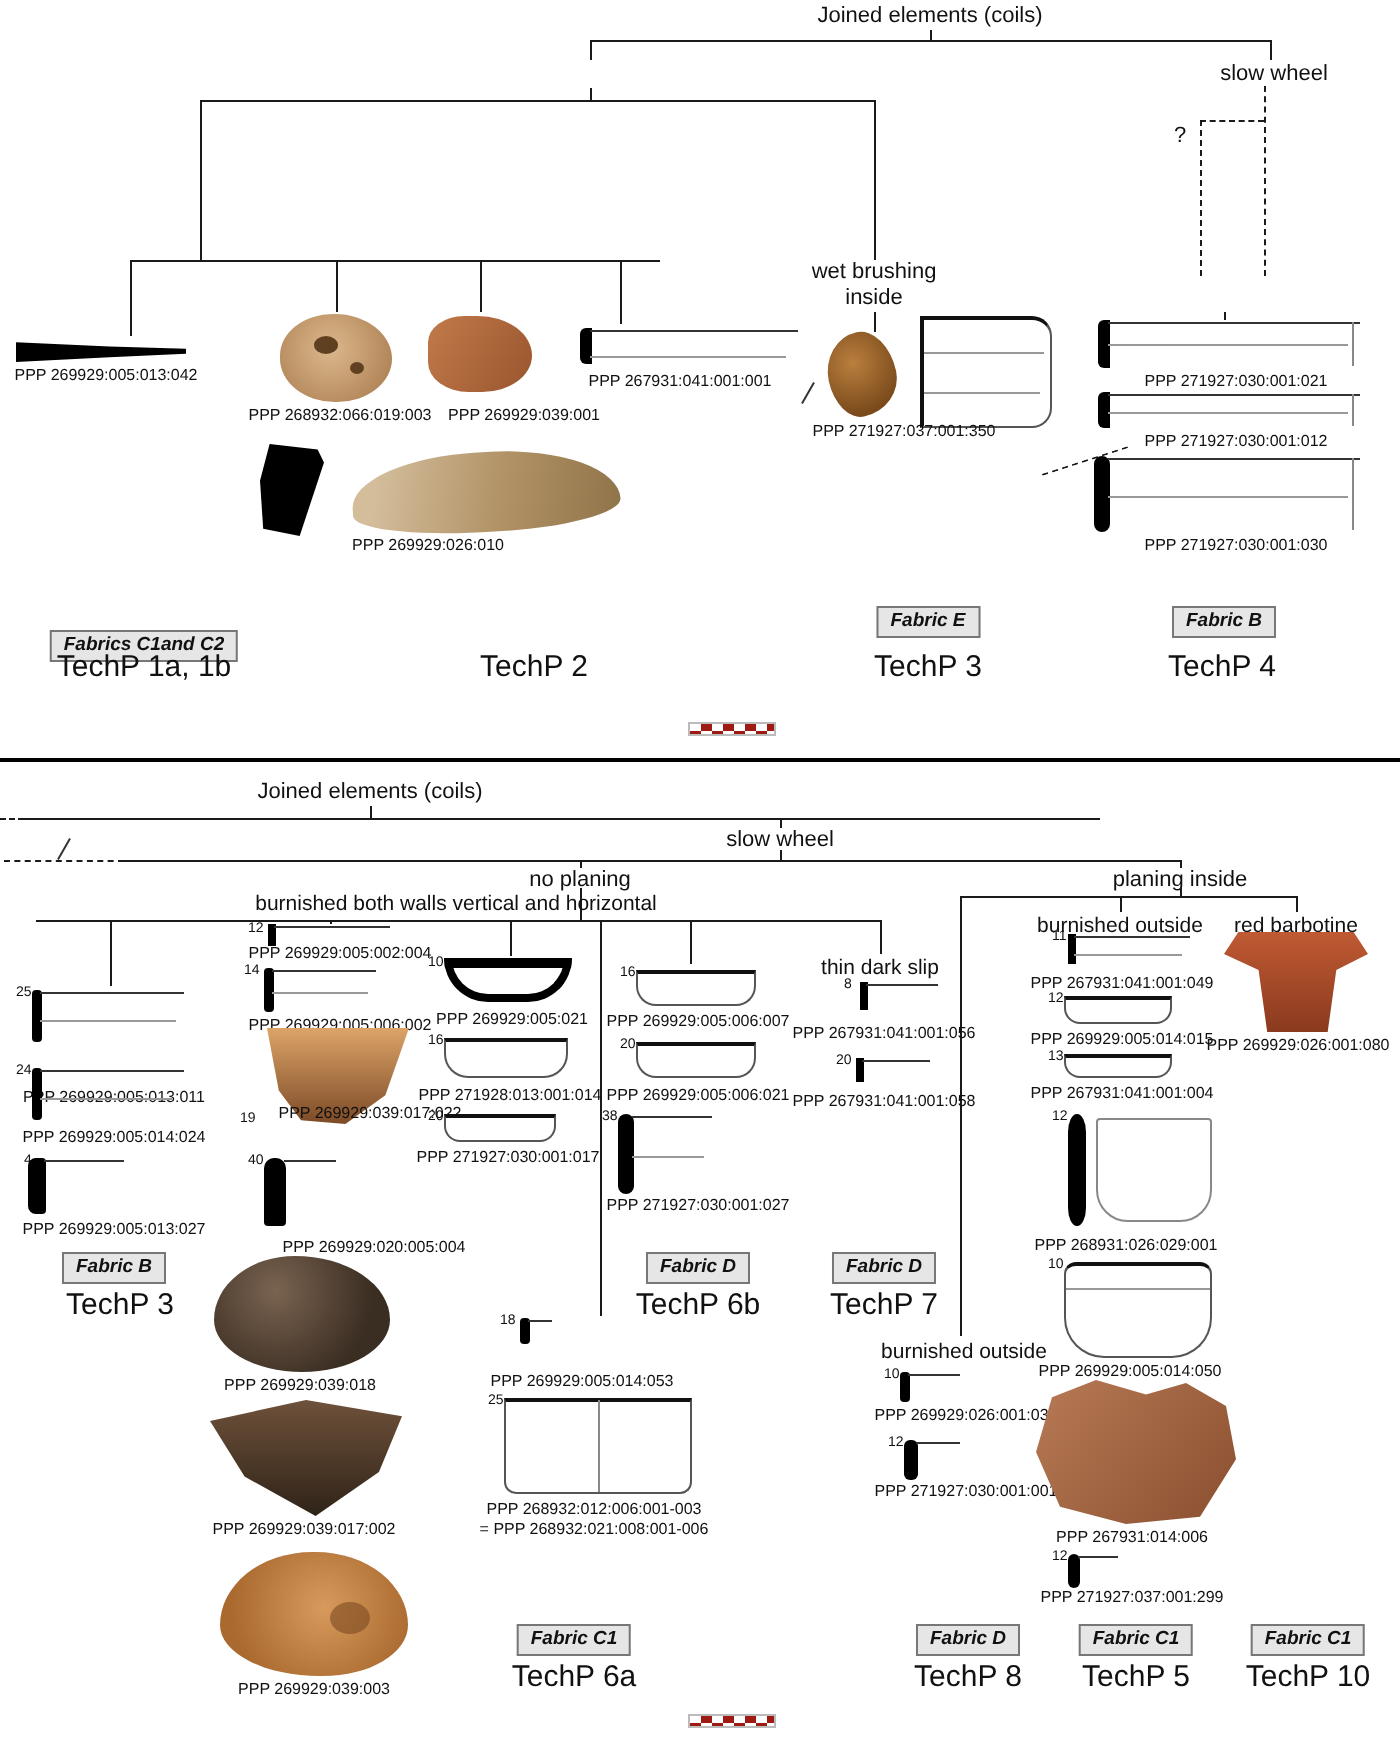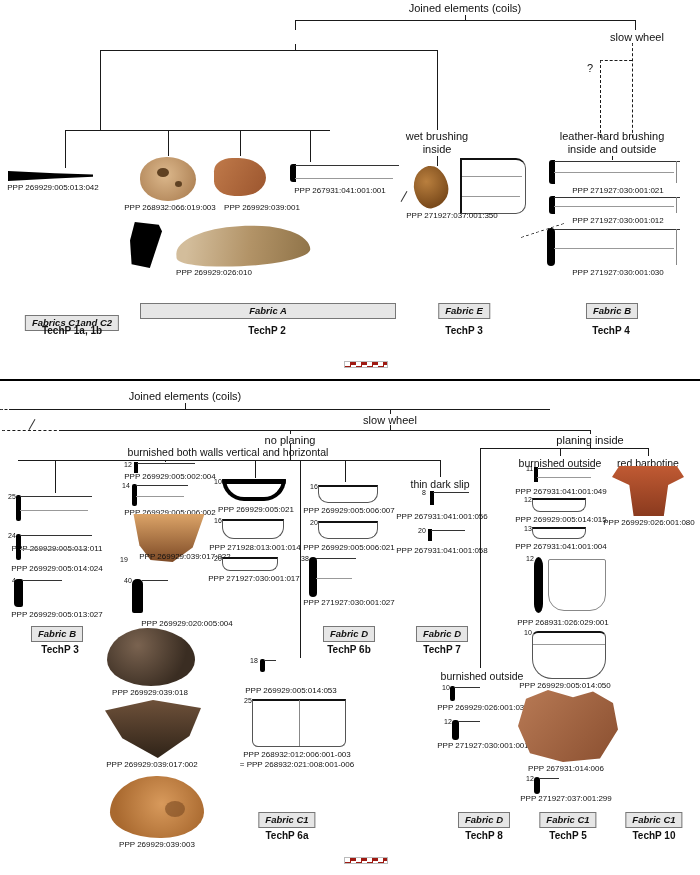--- a/index.html
+++ b/index.html
@@ -3,21 +3,21 @@
 <meta charset="utf-8">
 <style>
   * { margin:0; padding:0; box-sizing:border-box; }
   html,body { background:#fff; }
   .canvas { position:relative; width:700px; height:875px; background:#fff;
             font-family:"Liberation Sans",sans-serif; color:#111; overflow:hidden; }
   .lbl  { position:absolute; font-size:11px; line-height:1.15; text-align:center; }
   .sm   { font-size:10.5px; white-space:nowrap; }
   .ppp  { position:absolute; font-size:8px; line-height:1.2; text-align:center; white-space:nowrap; }
   .num  { position:absolute; font-size:7px; }
-  .techp{ position:absolute; font-size:10px; font-weight:700; text-align:left; white-space:nowrap; }
+  .techp{ position:absolute; font-size:15px; font-weight:400; text-align:left; white-space:nowrap; }
   .fabric{ position:absolute; background:#e6e6e6; border:1px solid #777; font-size:9.5px;
            font-style:italic; font-weight:700; text-align:center; padding:1px 6px 2px; white-space:nowrap; }
   .fabric.wide{ padding:1px 0 2px; }
   .cx   { transform:translateX(-50%); }
   .hl   { position:absolute; border-top:1px solid #1a1a1a; height:0; }
   .vl   { position:absolute; border-left:1px solid #1a1a1a; width:0; }
   .vlt  { position:absolute; border-left:1px solid #888; width:0; }
   .dash { border-top-style:dashed !important; border-left-style:dashed !important; }
   .blk  { position:absolute; background:#000; }
   .lin  { position:absolute; border-top:1px solid #333; height:0; }
@@ -55,21 +55,20 @@
   <div class="vl" style="left:168px;top:130px;height:26px"></div>
   <div class="vl" style="left:240px;top:130px;height:26px"></div>
   <div class="vl" style="left:310px;top:130px;height:32px"></div>
 
   <div class="vl dash" style="left:632px;top:43px;height:95px"></div>
   <div class="hl dash" style="left:600px;top:60px;width:32px"></div>
   <div class="vl dash" style="left:600px;top:60px;height:78px"></div>
   <div class="lbl" style="left:587px;top:62px">?</div>
 
   <div class="lbl cx" style="left:437px;top:130px;width:70px">wet brushing inside</div>
-  <div class="lbl cx" style="left:612px;top:130px;width:124px">leather-hard brushing inside and outside</div>
   <div class="vl" style="left:437px;top:156px;height:10px"></div>
   <div class="vl" style="left:612px;top:156px;height:4px"></div>
 
   <div class="blk" style="left:8px;top:170px;width:85px;height:11px;clip-path:polygon(0 10%,55% 30%,100% 40%,100% 62%,55% 78%,0 100%)"></div>
   <div class="ppp cx" style="left:53px;top:183px">PPP 269929:005:013:042</div>
 
   <div class="photo" style="left:140px;top:157px;width:56px;height:44px;background:radial-gradient(circle at 45% 40%,#dcb88c,#a5774a);border-radius:48% 52% 50% 50%">
     <div class="spot" style="left:30%;top:26%;width:12px;height:9px"></div>
     <div class="spot" style="left:62%;top:55%;width:7px;height:6px"></div>
   </div>
@@ -106,21 +105,20 @@
   <div class="ppp cx" style="left:618px;top:216px">PPP 271927:030:001:012</div>
 
   <div class="blk" style="left:547px;top:228px;width:8px;height:38px;border-radius:4px"></div>
   <div class="lin" style="left:554px;top:229px;width:126px"></div>
   <div class="lin2" style="left:554px;top:248px;width:120px"></div>
   <div class="vlt" style="left:676px;top:229px;height:36px"></div>
   <div class="ppp cx" style="left:618px;top:268px">PPP 271927:030:001:030</div>
   <div class="hl dash" style="left:520px;top:230px;width:45px;transform:rotate(-18deg)"></div>
 
   <div class="fabric cx" style="left:72px;top:315px">Fabrics C1and C2</div>
-  <div class="fabric wide" style="left:140px;top:303px;width:256px">Fabric A</div>
   <div class="fabric cx" style="left:464px;top:303px">Fabric E</div>
   <div class="fabric cx" style="left:612px;top:303px">Fabric B</div>
 
   <div class="techp cx" style="left:72px;top:325px">TechP 1a, 1b</div>
   <div class="techp cx" style="left:267px;top:325px">TechP 2</div>
   <div class="techp cx" style="left:464px;top:325px">TechP 3</div>
   <div class="techp cx" style="left:611px;top:325px">TechP 4</div>
 
   <div class="scalebar" style="left:344px;top:361px"></div>
   <div class="divider" style="left:0;top:379px;width:700px"></div>

